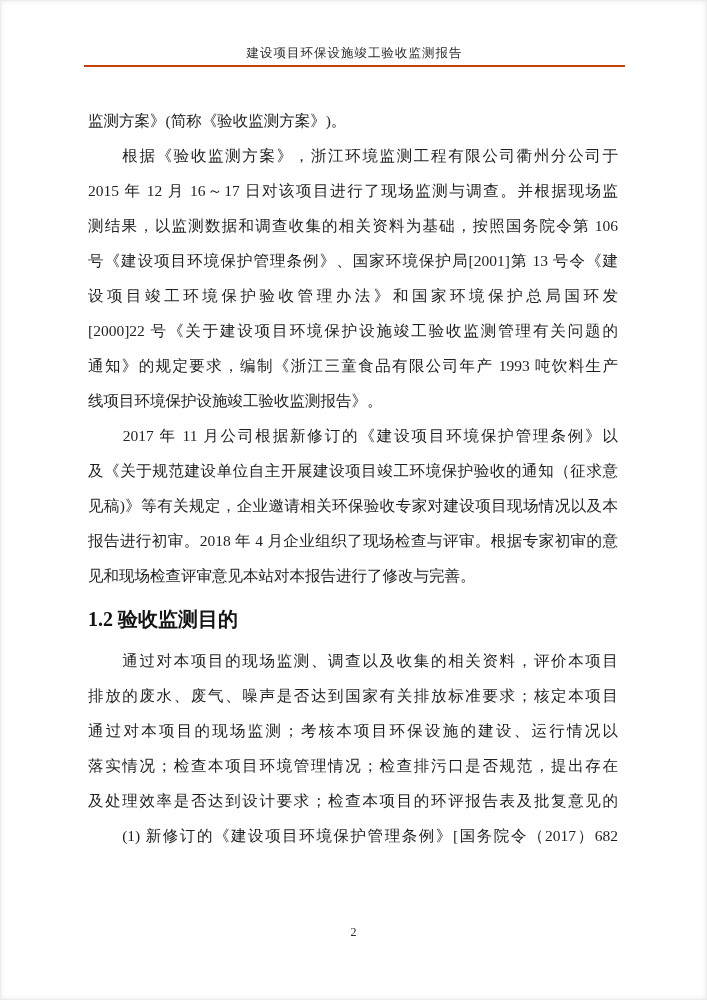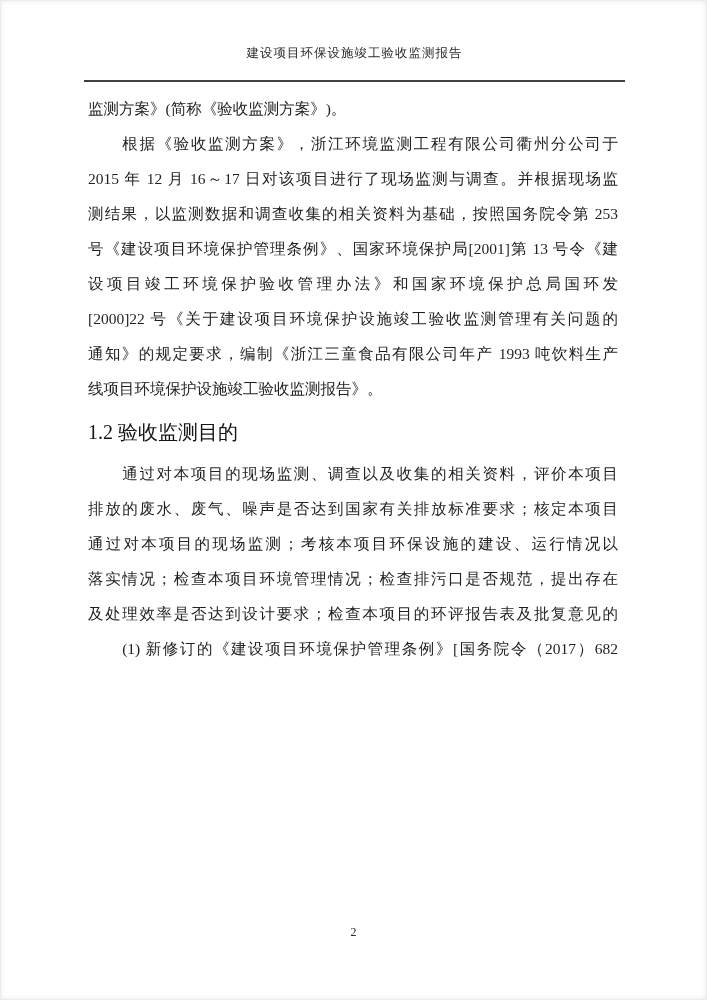--- a/index.html
+++ b/index.html
@@ -16,53 +16,53 @@
     overflow: hidden;
     font-family: "Liberation Serif", "DejaVu Serif", serif;
     color: #1f1f1f;
   }
   .header {
     position: absolute;
     top: 0;
     left: 84px;
     right: 82px;
     height: 62px;
-    border-bottom: 2px solid #404040;
+    border-bottom: 2px solid #c2410c;
     display: flex;
     align-items: flex-end;
     justify-content: center;
-    padding-bottom: 18px;
+    padding-bottom: 3px;
     box-sizing: content-box;
     font-size: 12.5px;
     letter-spacing: 1px;
     color: #2b2b2b;
   }
   .doc-body {
     position: absolute;
-    top: 91px;
+    top: 103px;
     left: 88px;
     width: 530px;
     font-size: 15.5px;
   }
   .para { margin: 0; }
   .line {
     height: 35px;
     line-height: 35px;
     overflow: hidden;
     text-align: justify;
     text-align-last: justify;
     white-space: normal;
   }
   .line.last {
     text-align-last: left;
   }
   .heading {
     height: 50px;
     line-height: 52px;
-    font-weight: normal;
+    font-weight: bold;
     font-size: 20px;
     overflow: hidden;
     color: #141414;
   }
   .footer {
     position: absolute;
     top: 920px;
     left: 0;
     right: 0;
     height: 24px;
@@ -80,26 +80,33 @@
     <span>建设项目环保设施竣工验收监测报告</span>
   </div>
 
   <div class="doc-body">
       <div class="para">
         <div class="line last">监测方案》(简称《验收监测方案》)。</div>
       </div>
       <div class="para">
         <div class="line">　　根据《验收监测方案》，浙江环境监测工程有限公司衢州分公司于</div>
         <div class="line">2015 年 12 月 16～17 日对该项目进行了现场监测与调查。并根据现场监</div>
-        <div class="line">测结果，以监测数据和调查收集的相关资料为基础，按照国务院令第 253</div>
+        <div class="line">测结果，以监测数据和调查收集的相关资料为基础，按照国务院令第 106</div>
         <div class="line">号《建设项目环境保护管理条例》、国家环境保护局[2001]第 13 号令《建</div>
         <div class="line">设项目竣工环境保护验收管理办法》和国家环境保护总局国环发</div>
         <div class="line">[2000]22 号《关于建设项目环境保护设施竣工验收监测管理有关问题的</div>
         <div class="line">通知》的规定要求，编制《浙江三童食品有限公司年产 1993 吨饮料生产</div>
         <div class="line last">线项目环境保护设施竣工验收监测报告》。</div>
+      </div>
+      <div class="para">
+        <div class="line">　　2017 年 11 月公司根据新修订的《建设项目环境保护管理条例》以</div>
+        <div class="line">及《关于规范建设单位自主开展建设项目竣工环境保护验收的通知（征求意</div>
+        <div class="line">见稿)》等有关规定，企业邀请相关环保验收专家对建设项目现场情况以及本</div>
+        <div class="line">报告进行初审。2018 年 4 月企业组织了现场检查与评审。根据专家初审的意</div>
+        <div class="line last">见和现场检查评审意见本站对本报告进行了修改与完善。</div>
       </div>
       <div class="heading">1.2 验收监测目的</div>
       <div class="para">
         <div class="line">　　通过对本项目的现场监测、调查以及收集的相关资料，评价本项目</div>
         <div class="line">排放的废水、废气、噪声是否达到国家有关排放标准要求；核定本项目</div>
         <div class="line">通过对本项目的现场监测；考核本项目环保设施的建设、运行情况以</div>
         <div class="line">落实情况；检查本项目环境管理情况；检查排污口是否规范，提出存在</div>
         <div class="line">及处理效率是否达到设计要求；检查本项目的环评报告表及批复意见的</div>
       </div>
       <div class="para">

